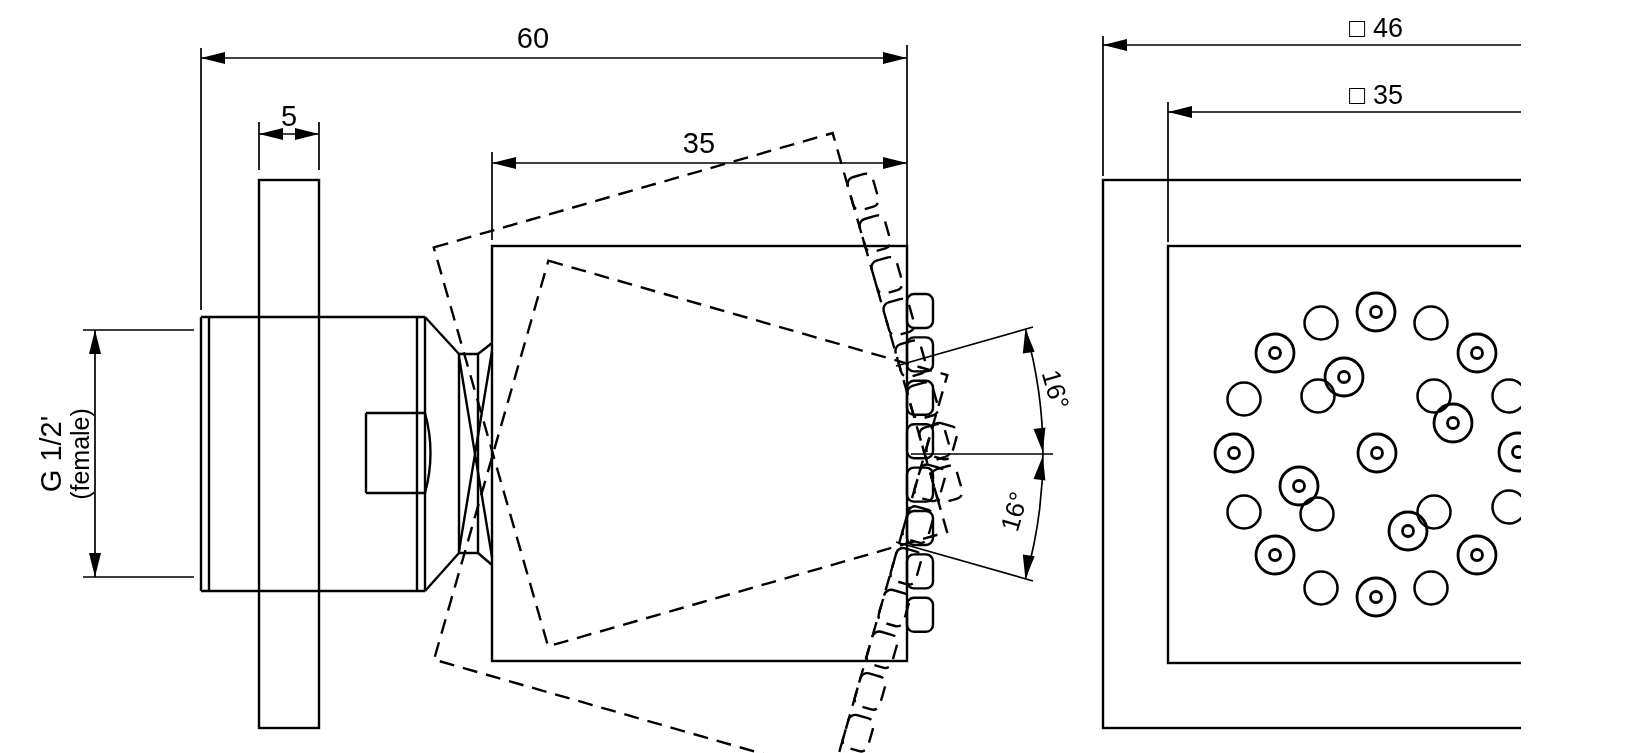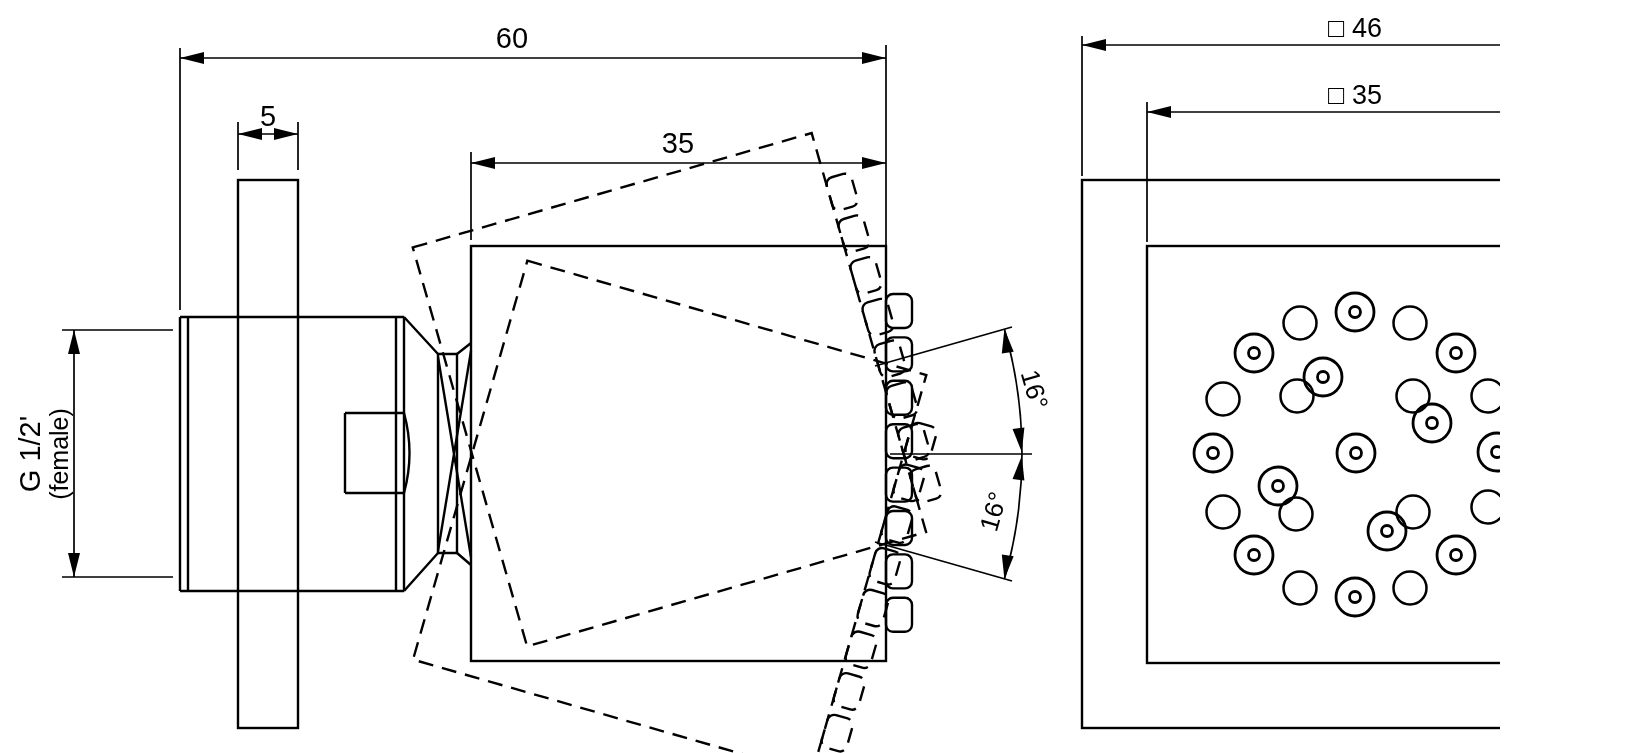--- a/index.html
+++ b/index.html
@@ -7,20 +7,21 @@
     padding:0;
     background:#ffffff;
     font-family:"Liberation Sans", sans-serif;
   }
   .stage{
     position:relative;
     width:1500px;
     height:753px;
     background:#ffffff;
     overflow:hidden;
+    padding-left:21px;
   }
   svg{display:block}
   .ln{stroke:#000000;stroke-width:2.4;fill:none;stroke-linejoin:miter;stroke-linecap:butt}
   .thin{stroke:#000000;stroke-width:1.7;fill:none}
   .dashed{stroke-dasharray:15 9}
   .arr{fill:#000000;stroke:none}
   text{
     font-family:"Liberation Sans", sans-serif;
     fill:#000000;
   }

